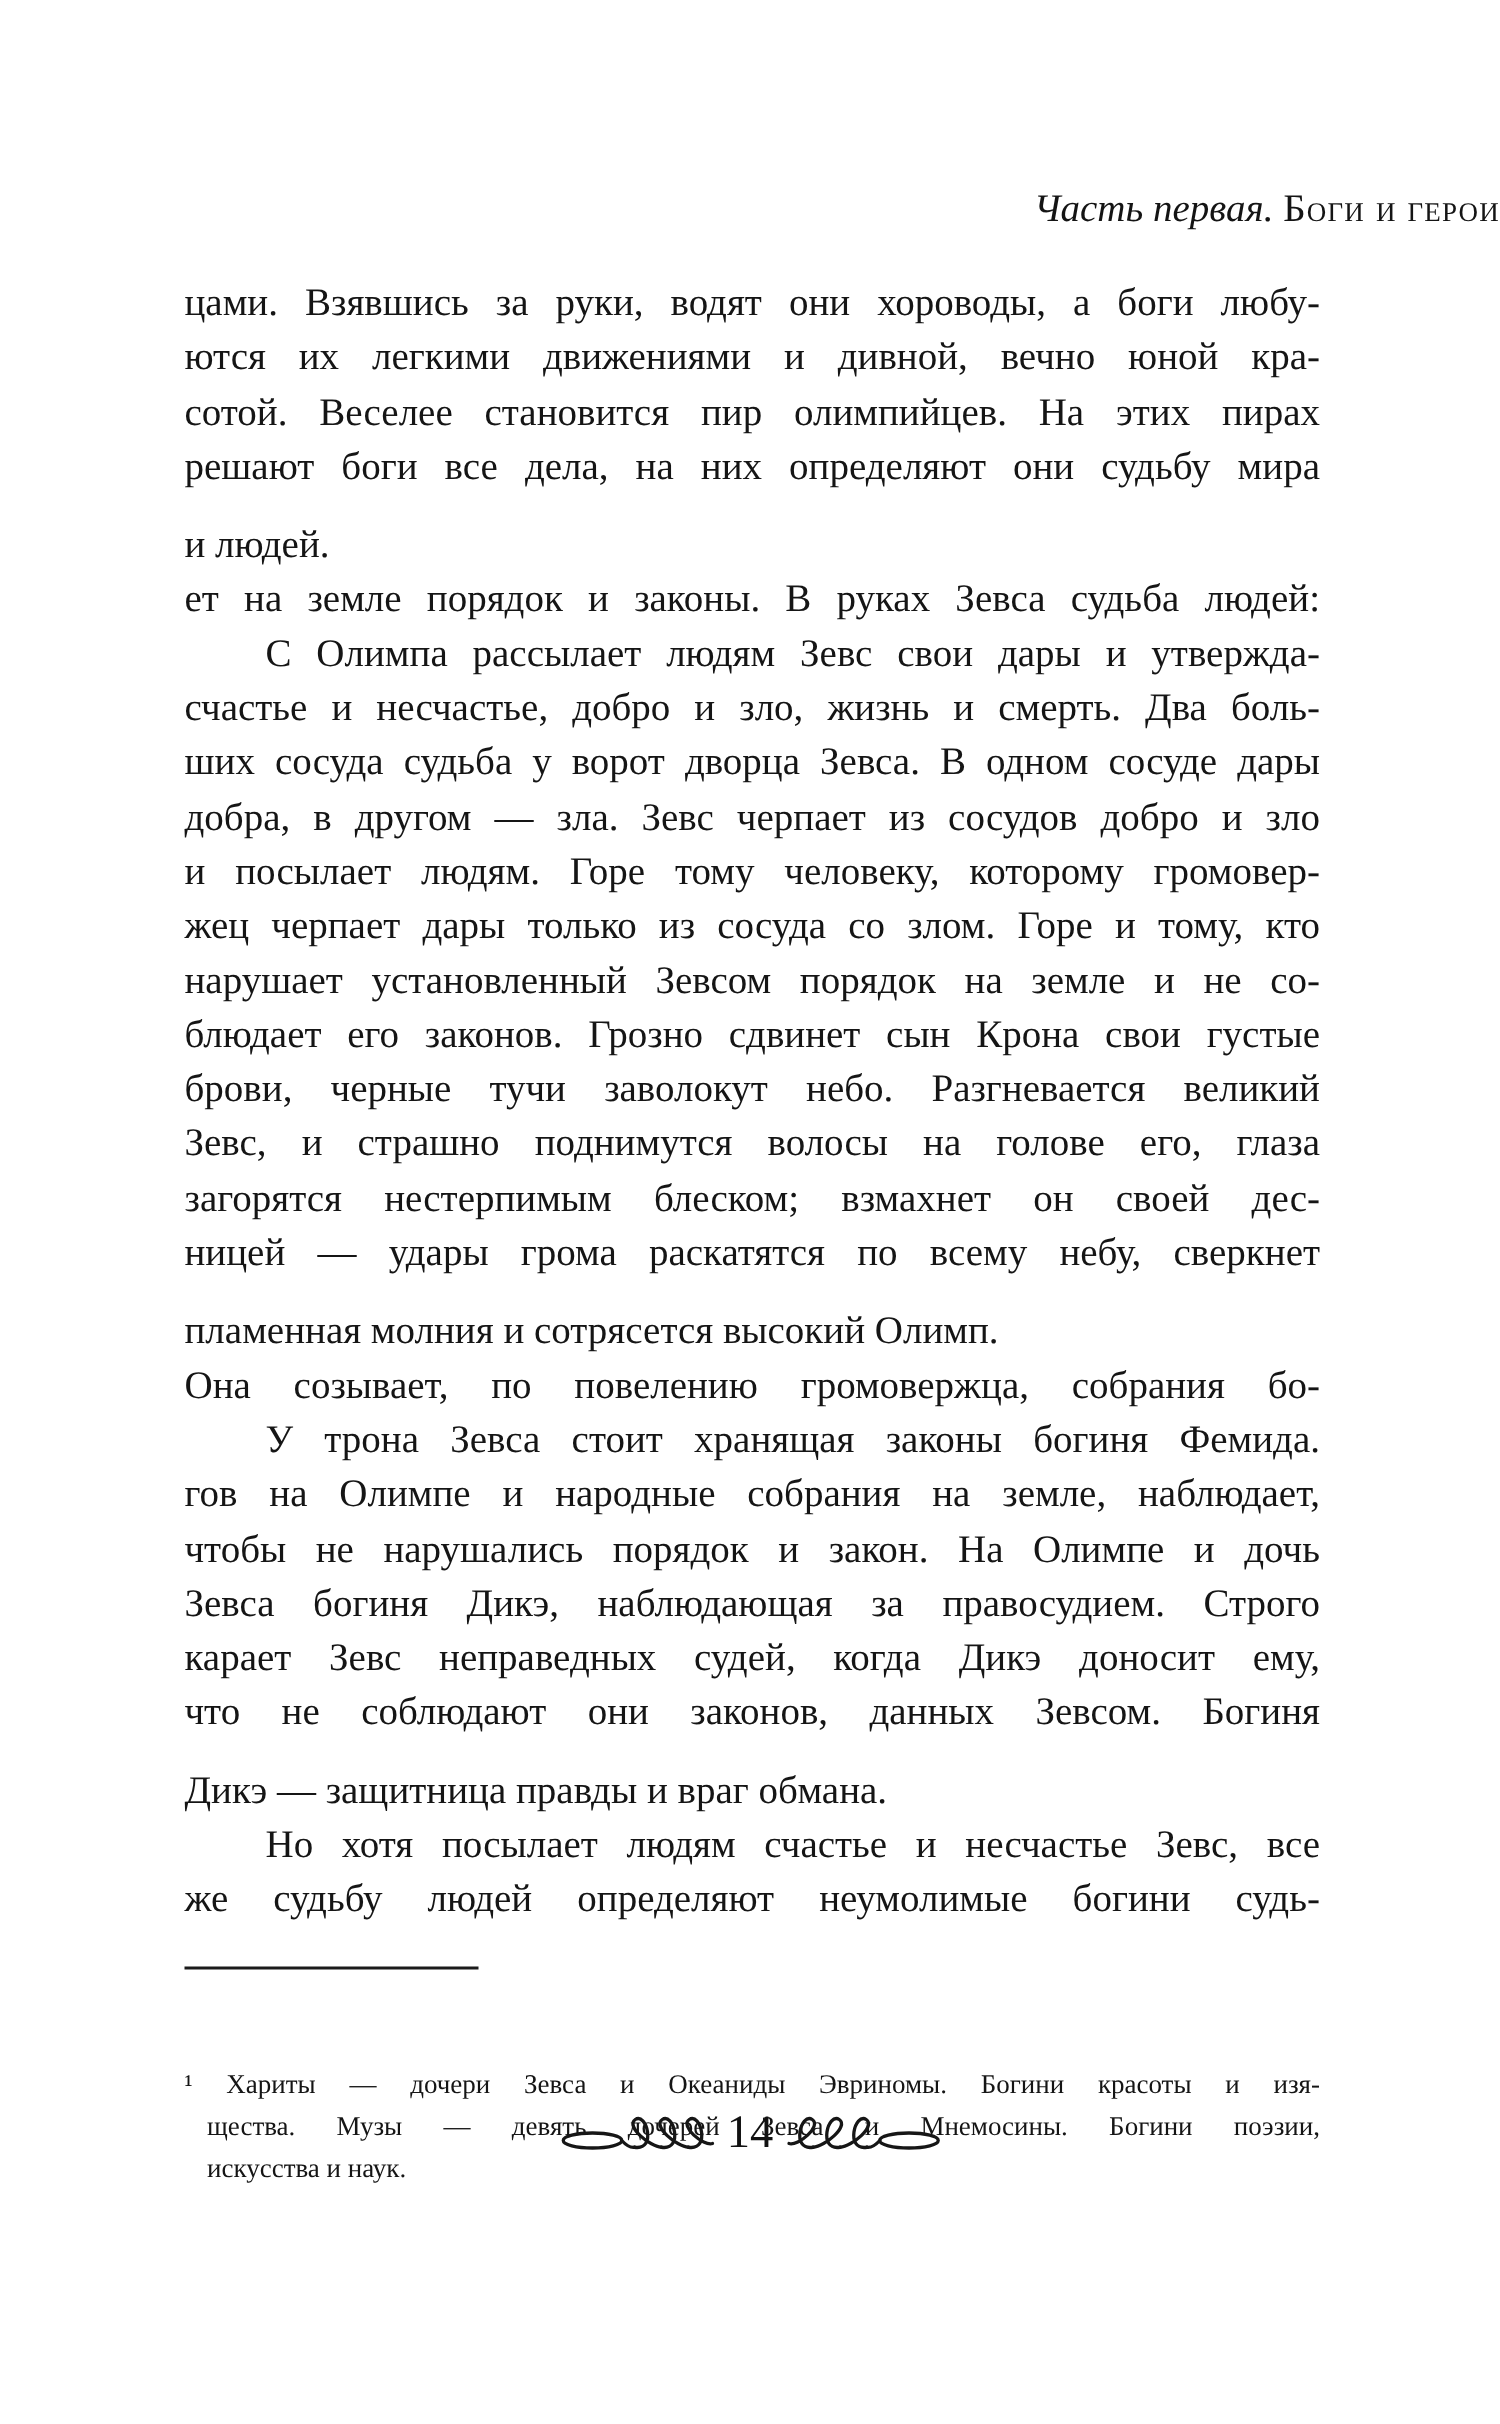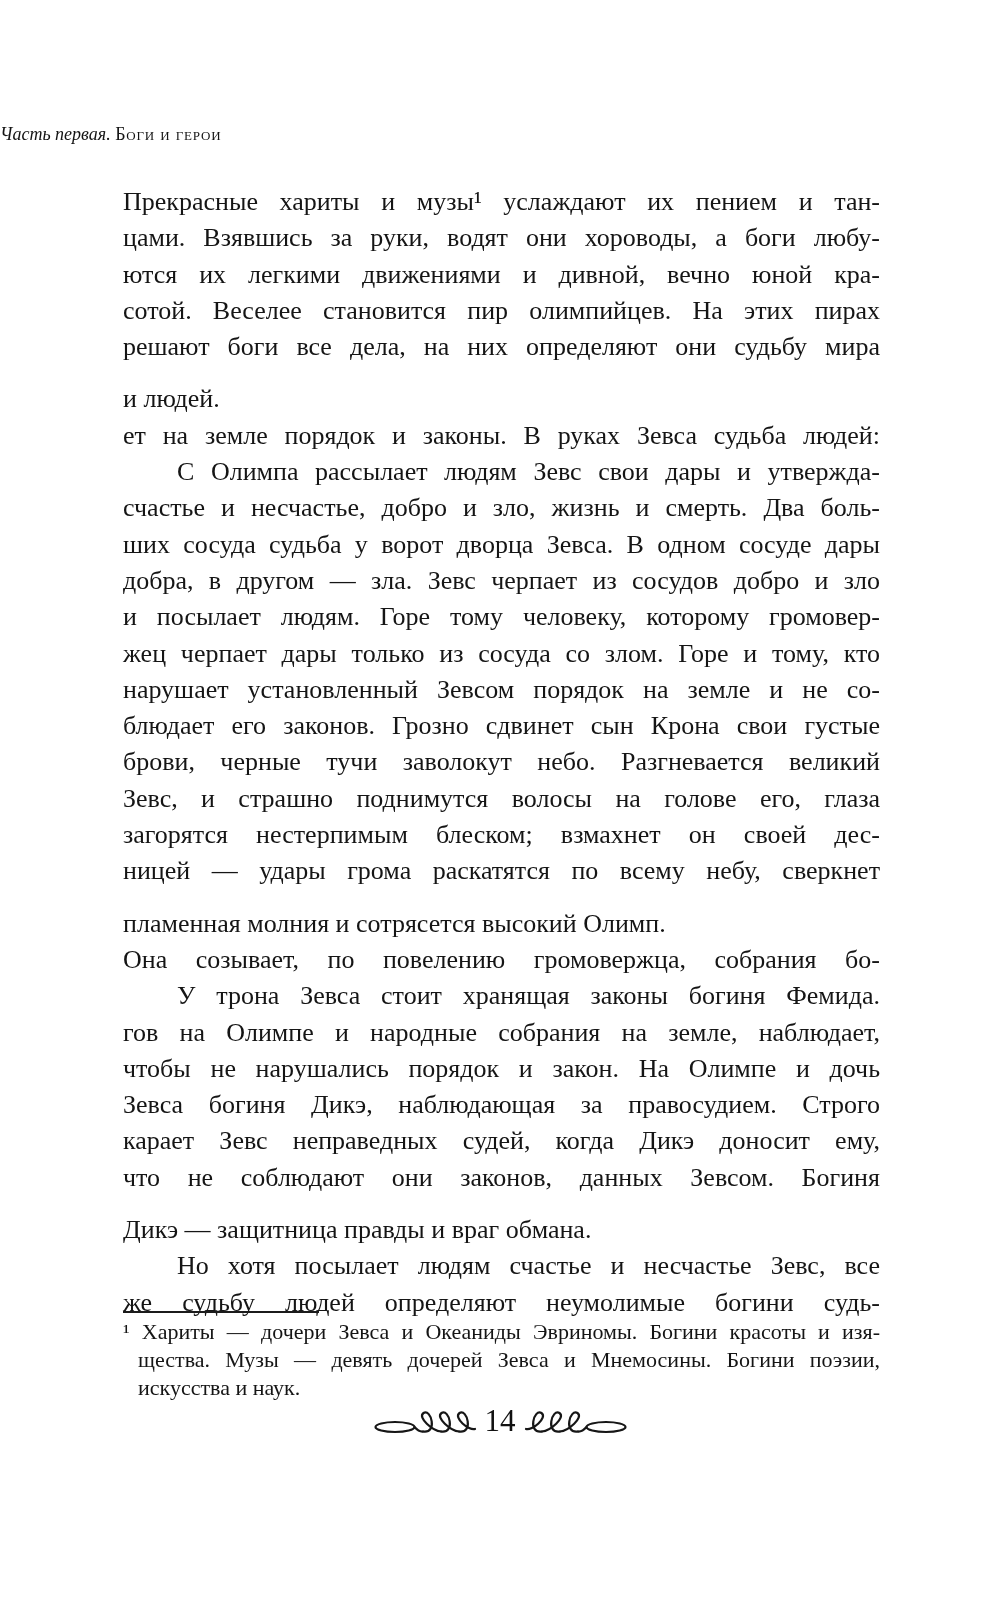--- a/index.html
+++ b/index.html
@@ -12,22 +12,22 @@
     font-family: "Liberation Serif", "DejaVu Serif", serif;
     color: #161616;
   }
 
   
   .running-head {
     position: absolute;
     top: 124px;
     left: 0;
     width: 100%;
-    text-align: left;
-    font-size: 18px;
+    text-align: right;
+    font-size: 26px;
     color: #141414;
     white-space: nowrap;
   }
   .rh-part { font-style: italic; }
   .rh-section { font-variant: small-caps; letter-spacing: 0.8px; }
 
   
   .body-text {
     position: absolute;
     top: 184px;
@@ -45,24 +45,24 @@
   .fn-rule {
     position: absolute;
     top: 1311px;
     left: 123px;
     width: 196px;
     height: 0;
     border-top: 2px solid #1b1b1b;
   }
   .footnote {
     position: absolute;
-    top: 1318px;
+    top: 1376px;
     left: 123px;
     width: 757px;
-    font-size: 22px;
+    font-size: 18px;
     line-height: 27.8px;
     color: #151515;
   }
   .fnline { text-align: justify; text-align-last: justify; }
   .footnote .end { text-align-last: left; }
   .footnote .ind { padding-left: 15px; }
 
   
   .page-footer {
     position: absolute;
@@ -86,21 +86,20 @@
 </style>
 </head>
 <body>
 
 <div class="page">
 
   <div class="running-head"><span class="rh-part">Часть первая.</span> <span class="rh-section">Боги и герои</span>
   </div>
 
   <div class="body-text" id="bodyText">
-      <div class="bline">Прекрасные хариты и музы¹ услаждают их пением и тан-</div>
       <div class="bline">цами. Взявшись за руки, водят они хороводы, а боги любу-</div>
       <div class="bline">ются их легкими движениями и дивной, вечно юной кра-</div>
       <div class="bline">сотой. Веселее становится пир олимпийцев. На этих пирах</div>
       <div class="bline">решают боги все дела, на них определяют они судьбу мира</div>
       <div class="bline end">и людей.</div>
       <div class="bline">ет на земле порядок и законы. В руках Зевса судьба людей:</div>
       <div class="bline ind">С Олимпа рассылает людям Зевс свои дары и утвержда-</div>
       <div class="bline">счастье и несчастье, добро и зло, жизнь и смерть. Два боль-</div>
       <div class="bline">ших сосуда судьба у ворот дворца Зевса. В одном сосуде дары</div>
       <div class="bline">добра, в другом — зла. Зевс черпает из сосудов добро и зло</div>

